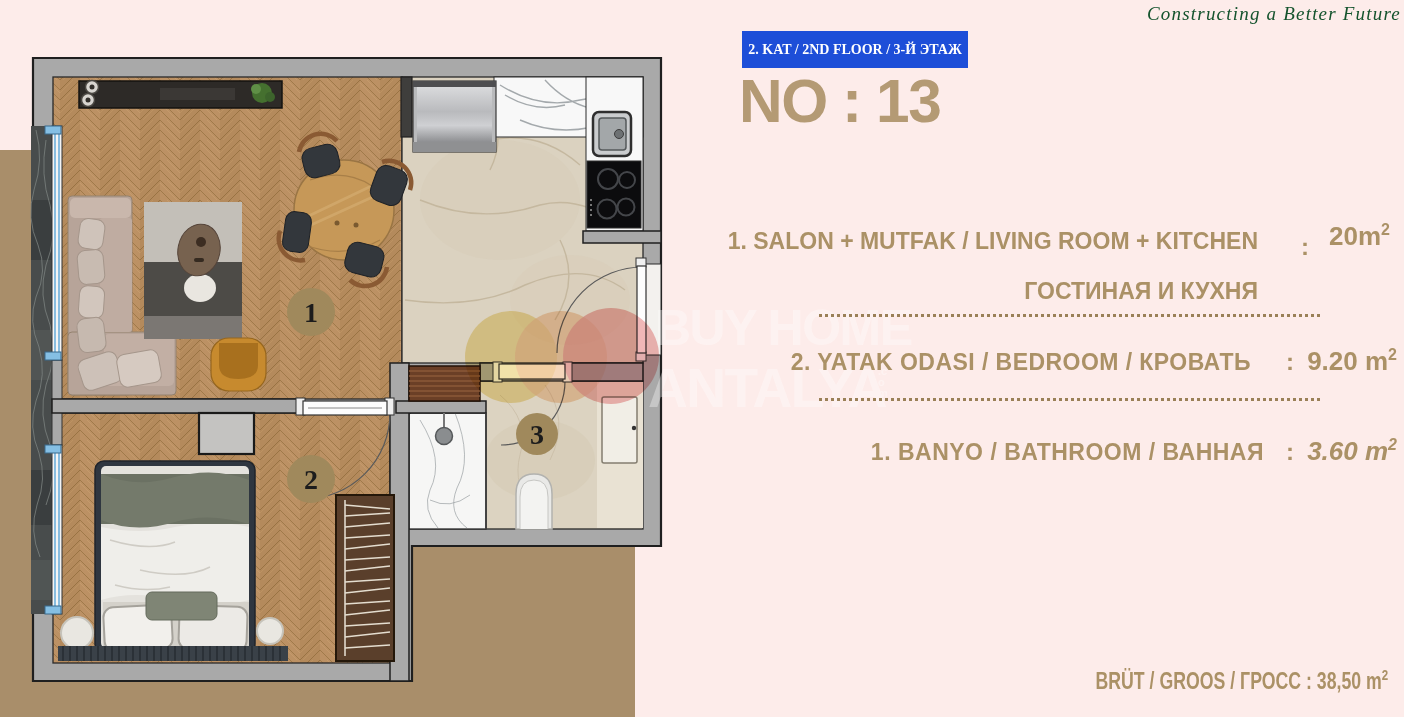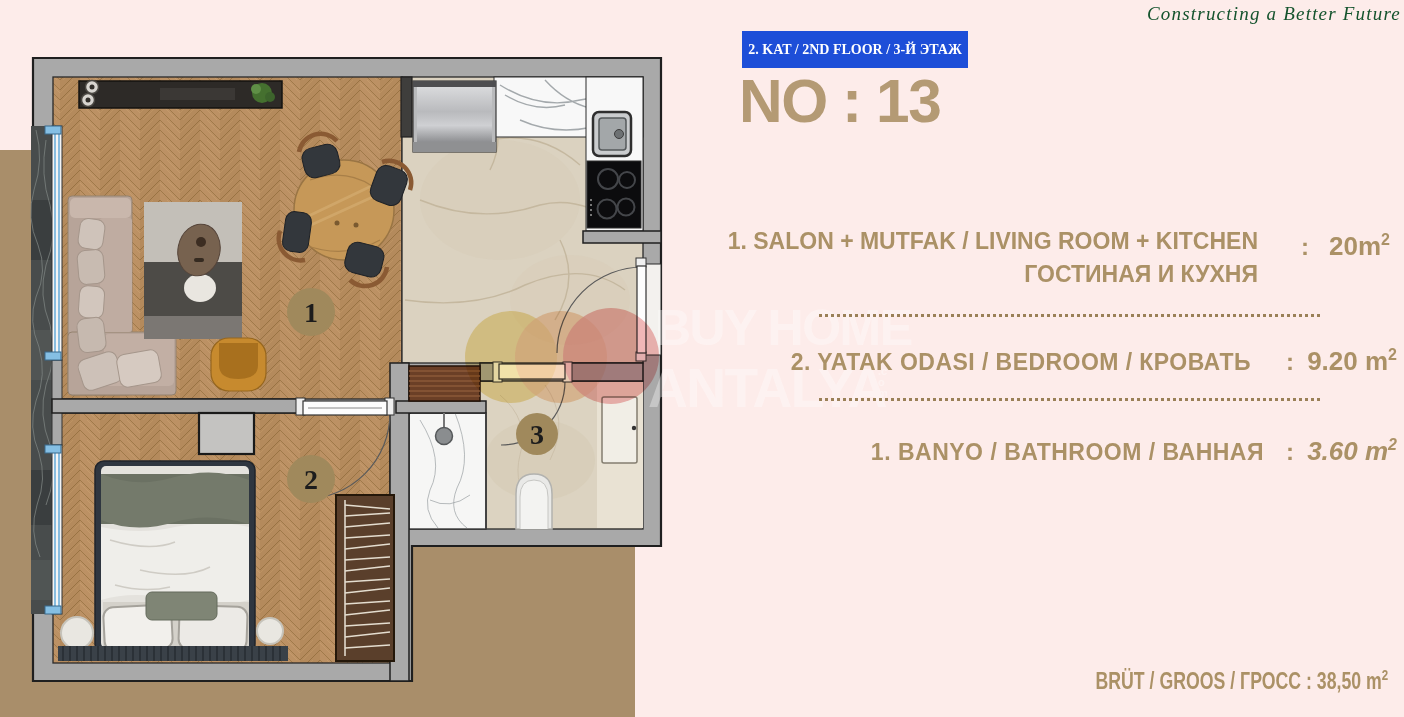--- a/index.html
+++ b/index.html
@@ -304,23 +304,23 @@
 </svg>
 
 <div class="abs" style="right:3px;top:3px;font-family:'Liberation Serif',serif;font-style:italic;font-size:19px;color:#14532d;letter-spacing:1.2px;">Constructing a Better Future</div>
 
 <div class="abs" style="left:732px;top:31px;width:226px;height:37px;background:#1d4ed8;color:#fff;font-family:'Liberation Serif',serif;font-weight:bold;font-size:14px;letter-spacing:0px;text-align:center;line-height:37px;white-space:nowrap;margin-left:10px;">2. KAT / 2ND FLOOR / 3-Й ЭТАЖ</div>
 
 <div class="abs tan" style="left:739px;top:78px;font-size:62px;line-height:46px;color:#b49a74;letter-spacing:-1.5px;transform:scaleX(0.975);transform-origin:0 0;">NO : 13</div>
 
 <div class="abs tan" style="right:146px;top:228px;font-size:23px;white-space:nowrap;">1. SALON + MUTFAK / LIVING ROOM + KITCHEN</div>
 <div class="abs tan" style="left:1301px;top:233px;font-size:24px;">:</div>
-<div class="abs tan" style="right:14px;top:231px;font-size:26px;text-align:center;">20m<sup style="font-size:16px;">2</sup></div>
-
-<div class="abs tan" style="right:146px;top:261px;font-size:23px;">ГОСТИНАЯ И КУХНЯ</div>
+<div class="abs tan" style="right:14px;top:221px;font-size:26px;text-align:center;">20m<sup style="font-size:16px;">2</sup></div>
+
+<div class="abs tan" style="right:146px;top:278px;font-size:23px;">ГОСТИНАЯ И КУХНЯ</div>
 
 <div class="abs" style="left:819px;top:314px;width:501px;border-top:3px dotted #9a8057;"></div>
 
 <div class="abs tan" style="right:153px;top:349px;font-size:23px;letter-spacing:0.45px;white-space:nowrap;">2. YATAK ODASI / BEDROOM / КРОВАТЬ</div>
 <div class="abs tan" style="left:1286px;top:348px;font-size:24px;">:</div>
 <div class="abs tan" style="right:7px;top:346px;font-size:26px;">9.20 m<sup style="font-size:16px;">2</sup></div>
 
 <div class="abs" style="left:819px;top:398px;width:501px;border-top:3px dotted #9a8057;"></div>
 
 <div class="abs tan" style="right:140px;top:439px;font-size:23px;letter-spacing:0.5px;white-space:nowrap;">1. BANYO / BATHROOM / ВАННАЯ</div>

